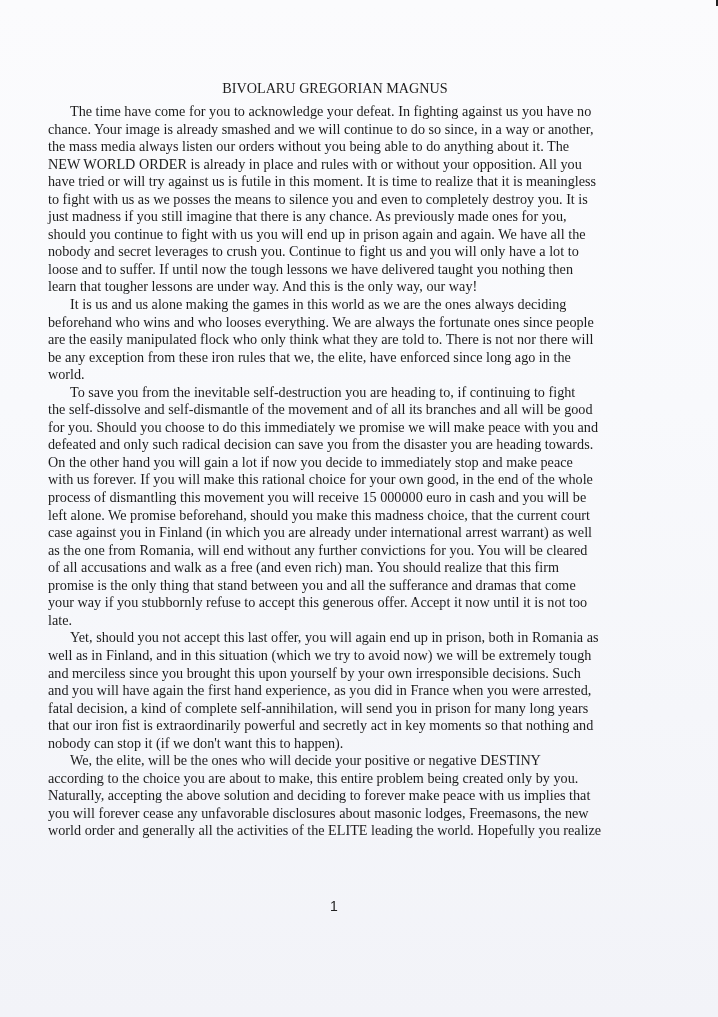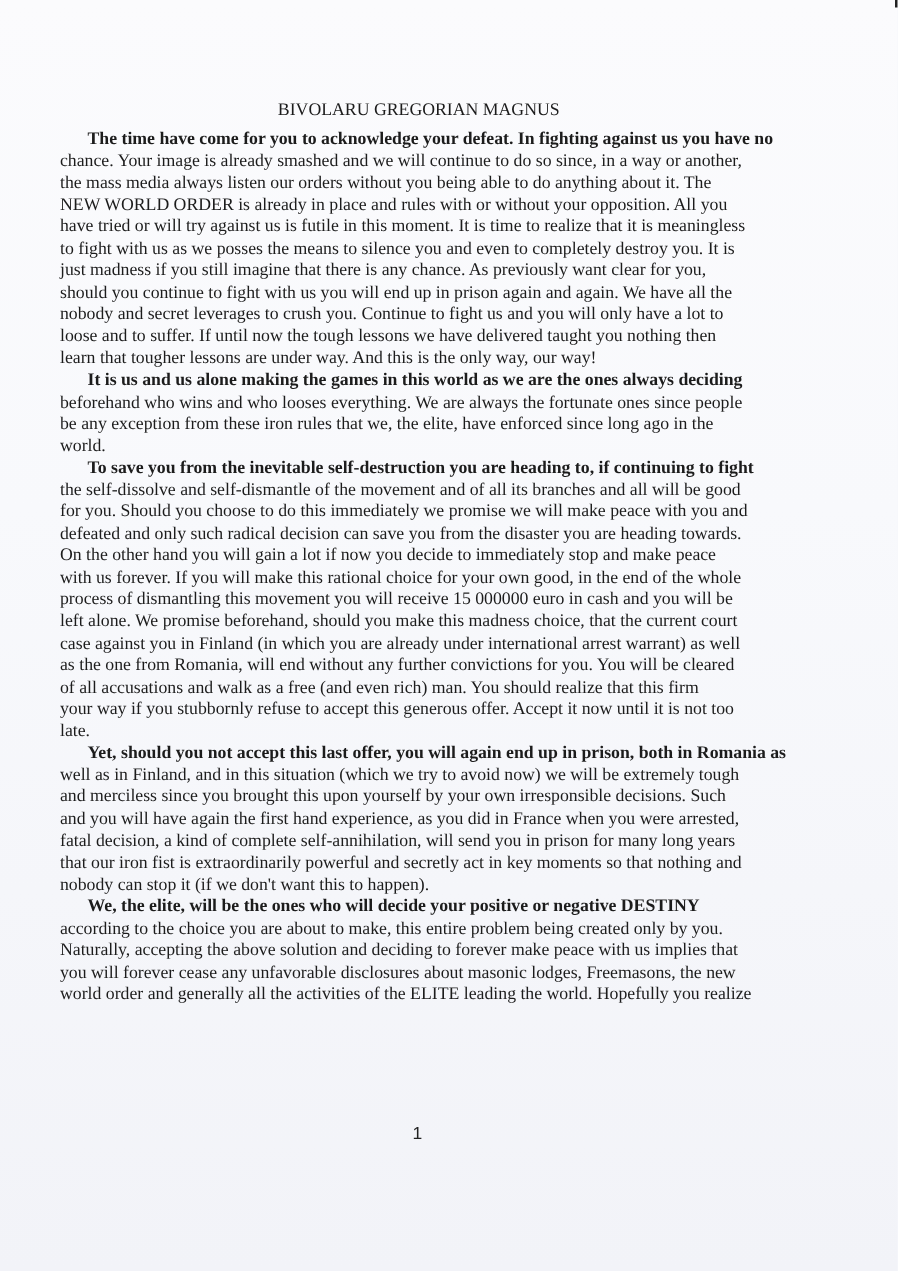--- a/index.html
+++ b/index.html
@@ -47,21 +47,20 @@
     .body-text p {
       margin: 0;
       text-indent: 22px;
     }
     .body-text .line {
       display: block;
       white-space: nowrap;
     }
     .body-text p .line:first-child {
       padding-left: 22px;
-      font-weight: bold;
     }
     .body-text p { text-indent: 0; }
     .page-number {
       position: absolute;
       left: 330px;
       top: 898px;
       font-family: "Liberation Sans", sans-serif;
       font-size: 14px;
       color: #222;
     }
@@ -75,44 +74,46 @@
   <div class="title">BIVOLARU GREGORIAN MAGNUS</div>
 
   <div class="body-text">
     <p>
       <span class="line">The time have come for you to acknowledge your defeat. In fighting against us you have no</span>
       <span class="line">chance. Your image is already smashed and we will continue to do so since, in a way or another,</span>
       <span class="line">the mass media always listen our orders without you being able to do anything about it. The</span>
       <span class="line">NEW WORLD ORDER is already in place and rules with or without your opposition. All you</span>
       <span class="line">have tried or will try against us is futile in this moment. It is time to realize that it is meaningless</span>
       <span class="line">to fight with us as we posses the means to silence you and even to completely destroy you.  It is</span>
-      <span class="line">just madness if you still imagine that there is any chance. As previously want clear for you,</span>
+      <span class="line">just madness if you still imagine that there is any chance. As previously made ones for you,</span>
       <span class="line">should you continue to fight with us you will end up in prison again and again. We have all the</span>
       <span class="line">nobody and secret leverages to crush you. Continue to fight us and you will only have a lot to</span>
       <span class="line">loose and to suffer. If until now the tough lessons we have delivered taught you nothing then</span>
       <span class="line">learn that tougher lessons are under way. And this is the only way, our way!</span>
     </p>
     <p>
       <span class="line">It is us and us alone making the games in this world as we are the ones always deciding</span>
       <span class="line">beforehand who wins and who looses everything. We are always the fortunate ones since people</span>
+      <span class="line">are the easily manipulated flock who only think what they are told to. There is not nor there will</span>
       <span class="line">be any exception from these iron rules that we, the elite, have enforced since long ago in the</span>
       <span class="line">world.</span>
     </p>
     <p>
       <span class="line">To save you from the inevitable self-destruction you are heading to, if continuing to fight</span>
       <span class="line">the self-dissolve and self-dismantle of the movement and of all its branches and all will be good</span>
       <span class="line">for you. Should you choose to do this immediately we promise we will make peace with you and</span>
       <span class="line">defeated and only such radical decision can save you from the disaster you are heading towards.</span>
       <span class="line">On the other hand you will gain a lot if now you decide to immediately stop and make peace</span>
       <span class="line">with us forever. If you will make this rational choice for your own good, in the end of the whole</span>
       <span class="line">process of dismantling this movement you will receive 15 000000 euro in cash and you will be</span>
       <span class="line">left alone. We promise beforehand, should you make this madness choice, that the current court</span>
       <span class="line">case against you in Finland (in which you are already under international arrest warrant) as well</span>
       <span class="line">as the one from Romania, will end without any further convictions for you. You will be cleared</span>
       <span class="line">of all accusations and walk as a free (and even rich) man. You should realize that this firm</span>
+      <span class="line">promise is the only thing that stand between you and all the sufferance and dramas that come</span>
       <span class="line">your way if you stubbornly refuse to accept this generous offer. Accept it now until it is not too</span>
       <span class="line">late.</span>
     </p>
     <p>
       <span class="line">Yet, should you not accept this last offer, you will again end up in prison, both in Romania as</span>
       <span class="line">well as in Finland, and in this situation (which we try to avoid now) we will be extremely tough</span>
       <span class="line">and merciless since you brought this upon yourself by your own irresponsible decisions. Such</span>
       <span class="line">and you will have again the first hand experience, as you did in France when you were arrested,</span>
       <span class="line">fatal decision, a kind of complete self-annihilation, will send you in prison for many long years</span>
       <span class="line">that our iron fist is extraordinarily powerful and secretly act in key moments so that nothing and</span>

